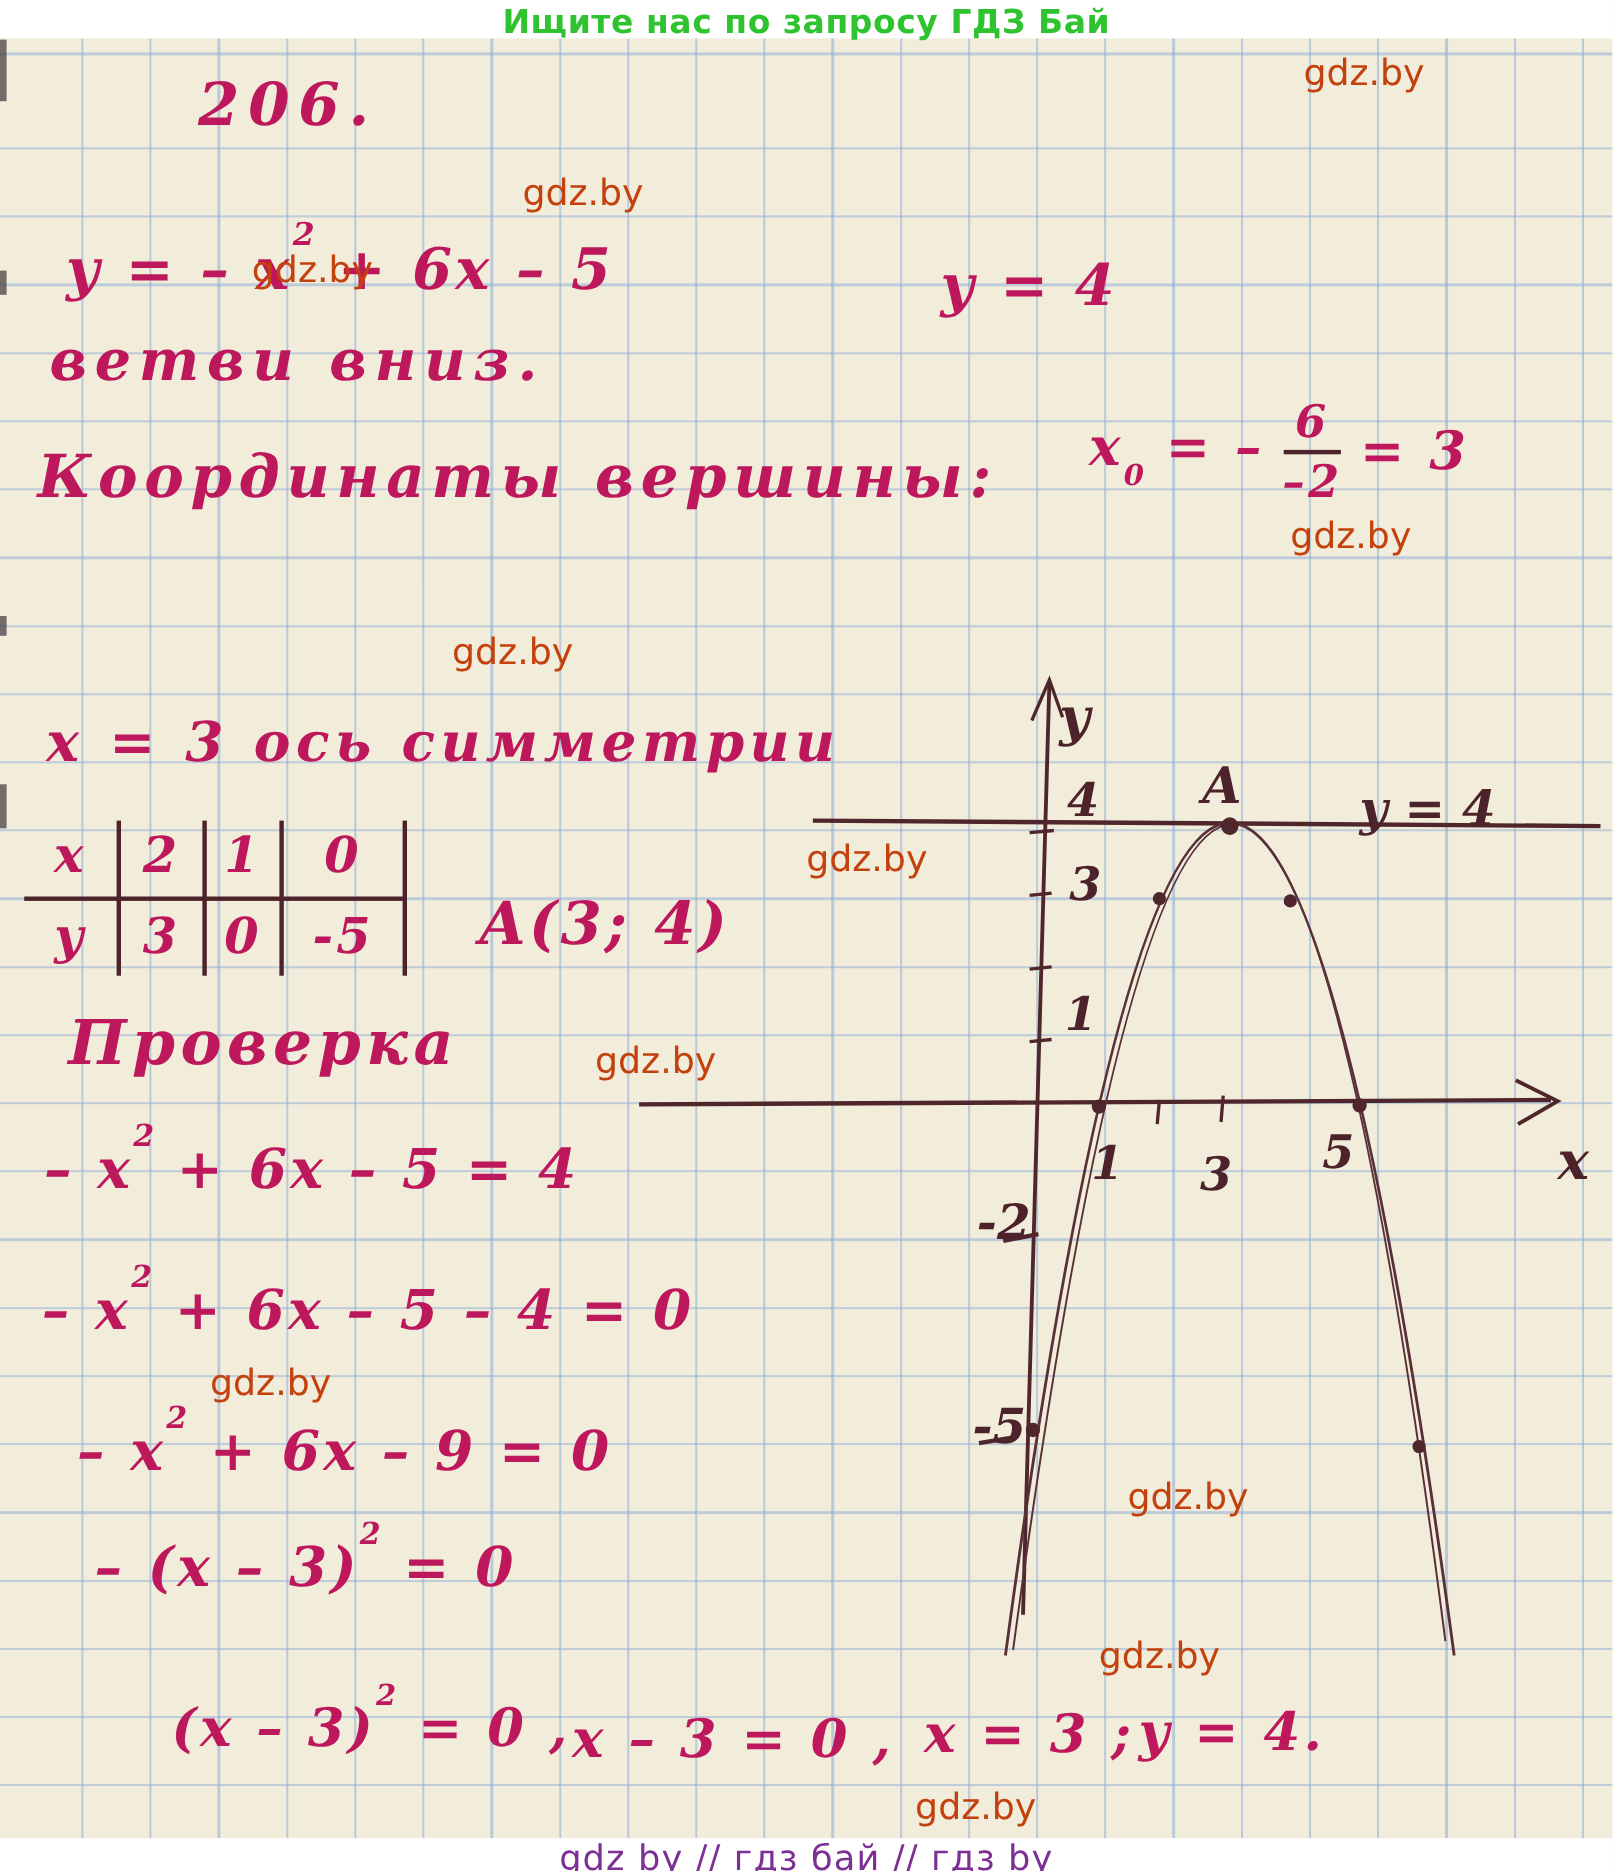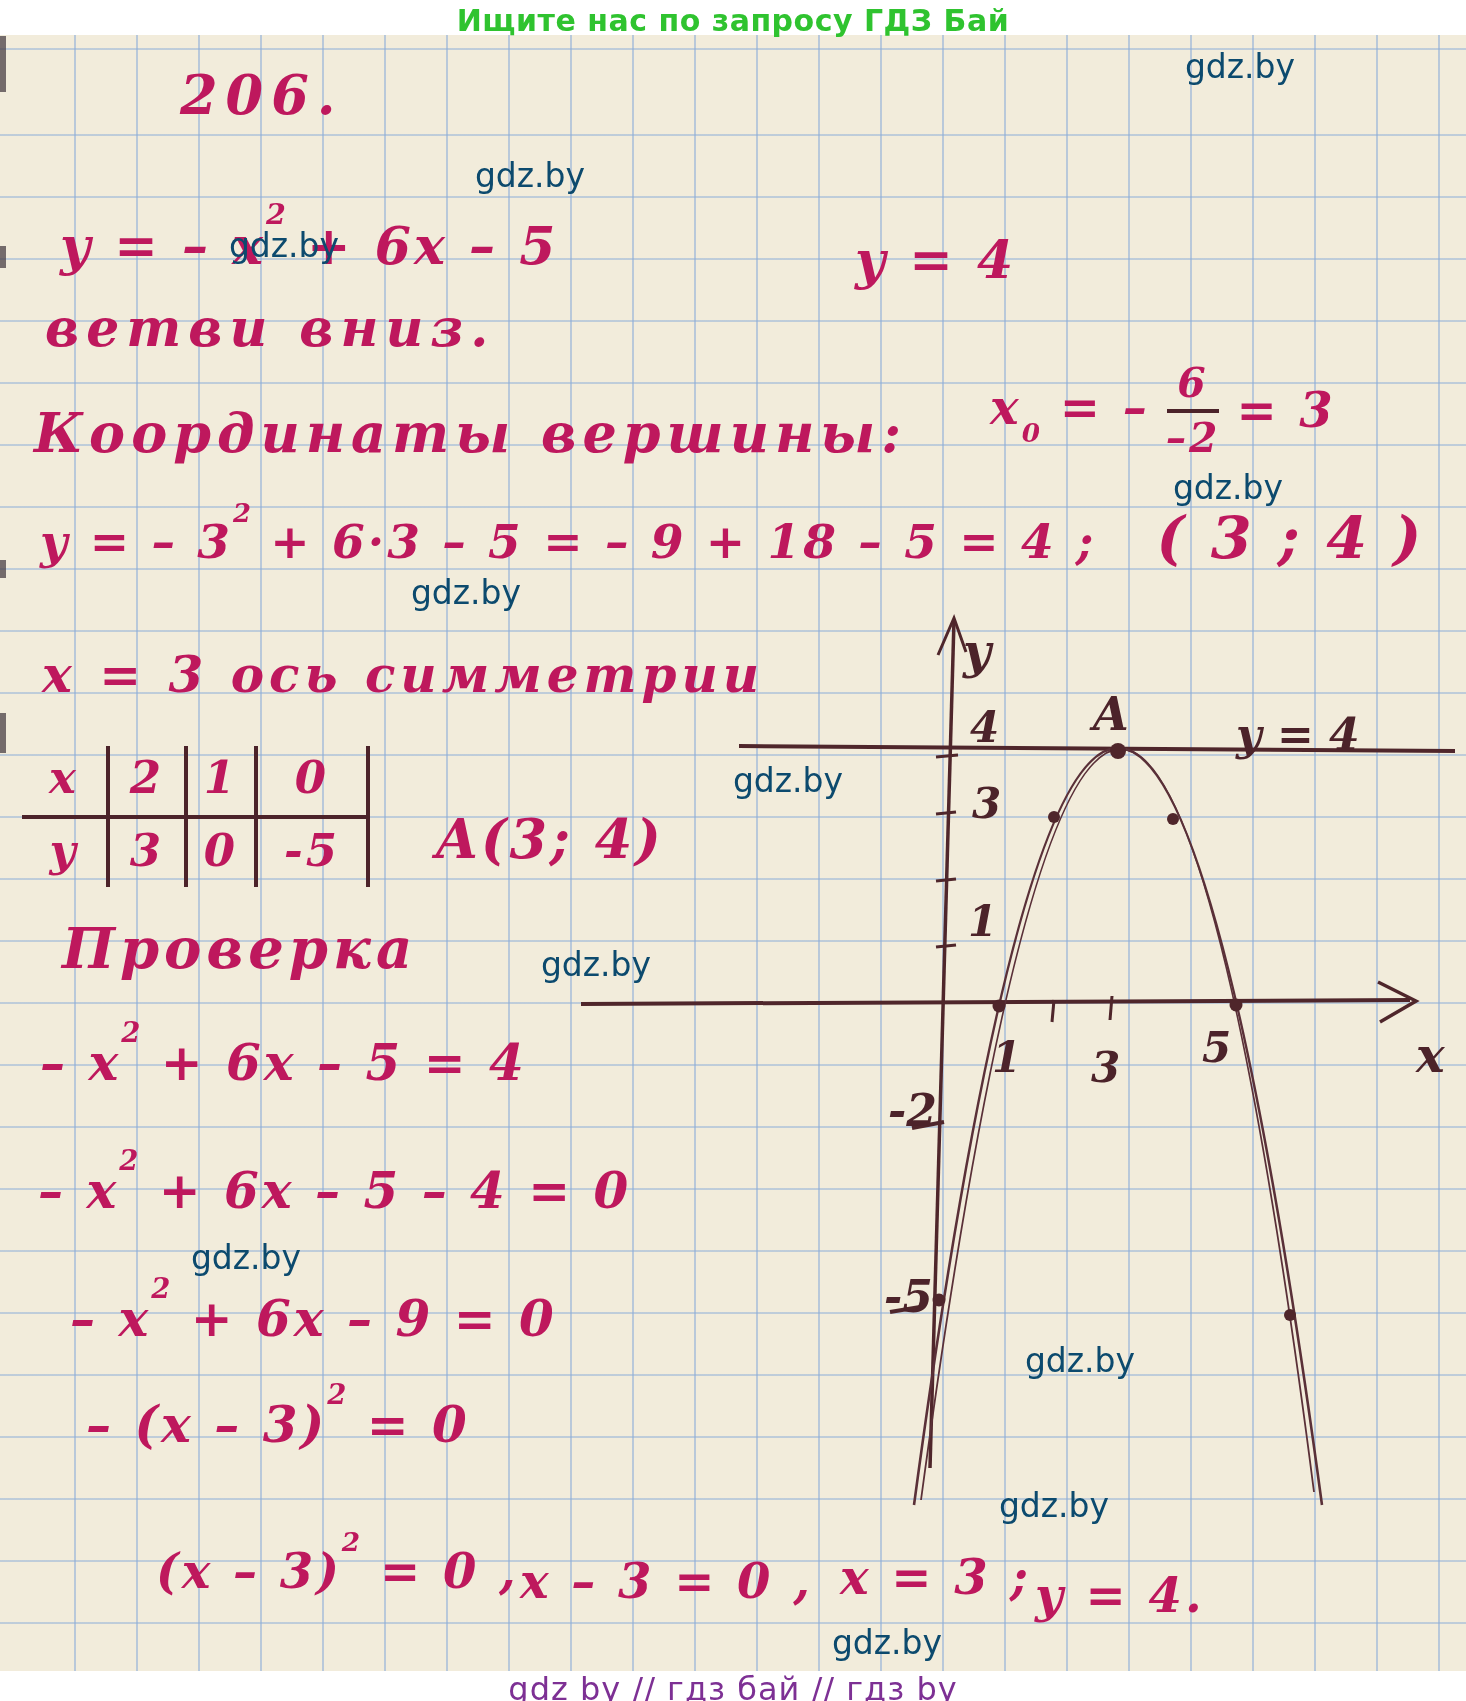--- a/index.html
+++ b/index.html
@@ -33,21 +33,21 @@
   .vfrac .num { display:block; border-bottom:4px solid #4c232a; padding:0 10px 4px; }
   .vfrac .den { padding-top:4px; }
   .bigpt { font-size:1.25em; margin-left:60px; }
 
   .htable { }
   .trow { display:flex; }
   .tcell { text-align:center; border-right:4px solid #4c232a; padding:8px 0 12px; }
   .trow-top .tcell { border-bottom:4px solid #4c232a; }
   .c0 { width:88px; } .c1 { width:78px; } .c2 { width:70px; } .c3 { width:112px; }
 
-  .wm { position:absolute; z-index:4; transform:translate(-50%,-50%); color:#0c4a6e;
+  .wm { position:absolute; z-index:4; transform:translate(-50%,-50%); color:#c2410c;
         font-size:33px; font-weight:500; white-space:nowrap; letter-spacing:0; }
 
   svg.graph { position:absolute; left:0; top:0; z-index:2; pointer-events:none; }
   svg.graph text { font-family:"DejaVu Serif", serif; font-style:italic; font-weight:700; fill:#4c232a; }
 </style>
 </head>
 <body>
 
 <div class="page">
 
@@ -119,21 +119,20 @@
 
   <div class="hw coordx" style="left:990px;top:362px;font-size:48px;">
     <span><span>x</span><sub>0</sub><span> = –</span></span>
     <span class="vfrac">
         <span class="num">6</span>
         <span class="den">–2</span>
       </span>
     <span>= 3</span>
   </div>
 
-  <div class="hw" style="left:40px;top:506px;font-size:47px;"><span>y = – 3</span><sup>2</sup><span> + 6·3 – 5 = – 9 + 18 – 5 = 4 ;</span><span class="bigpt">( 3 ; 4 )</span></div>
 
   <div class="hw" style="left:42px;top:648px;font-size:50px;letter-spacing:5px;">x = 3 ось симметрии</div>
 
   <div class="hw htable" style="left:22px;top:746px;font-size:45px;">
     <div class="trow trow-top">
       <span class="tcell c0">x</span>
       <span class="tcell c1">2</span>
       <span class="tcell c2">1</span>
       <span class="tcell c3">0</span>
     </div>
@@ -153,21 +152,21 @@
 
   <div class="hw" style="left:38px;top:1164px;font-size:50px;"><span>– x</span><sup>2</sup><span> + 6x – 5 – 4 = 0</span></div>
 
   <div class="hw" style="left:70px;top:1292px;font-size:50px;"><span>– x</span><sup>2</sup><span> + 6x – 9 = 0</span></div>
 
   <div class="hw" style="left:86px;top:1398px;font-size:50px;"><span>– (x – 3)</span><sup>2</sup><span> = 0</span></div>
 
   <div class="hw" style="left:156px;top:1546px;font-size:48px;"><span>(x – 3)</span><sup>2</sup><span> = 0 ,</span></div>
   <div class="hw" style="left:520px;top:1556px;font-size:48px;">x – 3 = 0 ,</div>
   <div class="hw" style="left:840px;top:1552px;font-size:48px;">x = 3 ;</div>
-  <div class="hw" style="left:1035px;top:1550px;font-size:48px;margin-top:20px;">y = 4.</div>
+  <div class="hw" style="left:1035px;top:1550px;font-size:48px;">y = 4.</div>
 
   <span class="wm" style="left:1240px;top:66px;">gdz.by</span>
   <span class="wm" style="left:530px;top:175px;">gdz.by</span>
   <span class="wm" style="left:284px;top:245px;">gdz.by</span>
   <span class="wm" style="left:1228px;top:487px;">gdz.by</span>
   <span class="wm" style="left:466px;top:592px;">gdz.by</span>
   <span class="wm" style="left:788px;top:780px;">gdz.by</span>
   <span class="wm" style="left:596px;top:964px;">gdz.by</span>
   <span class="wm" style="left:246px;top:1257px;">gdz.by</span>
   <span class="wm" style="left:1080px;top:1360px;">gdz.by</span>

